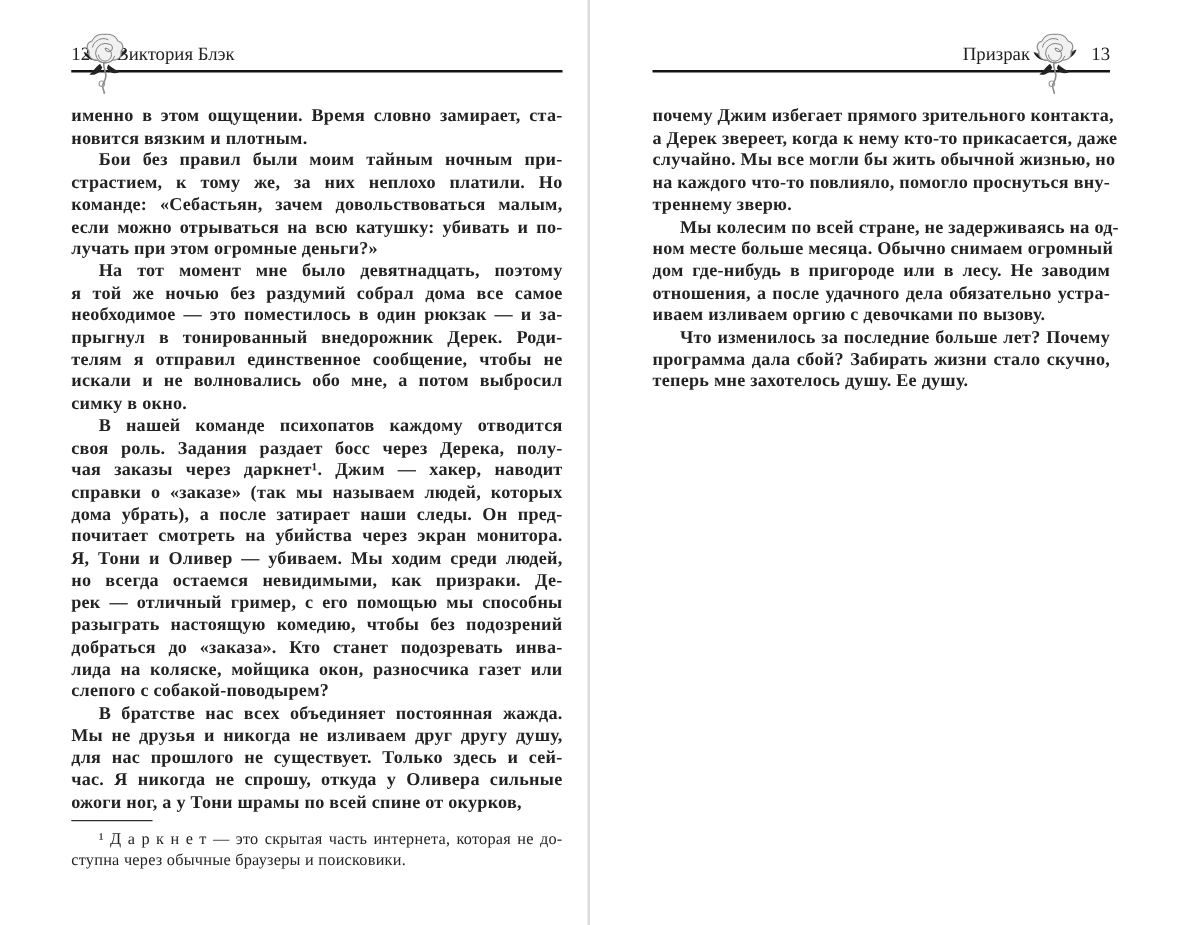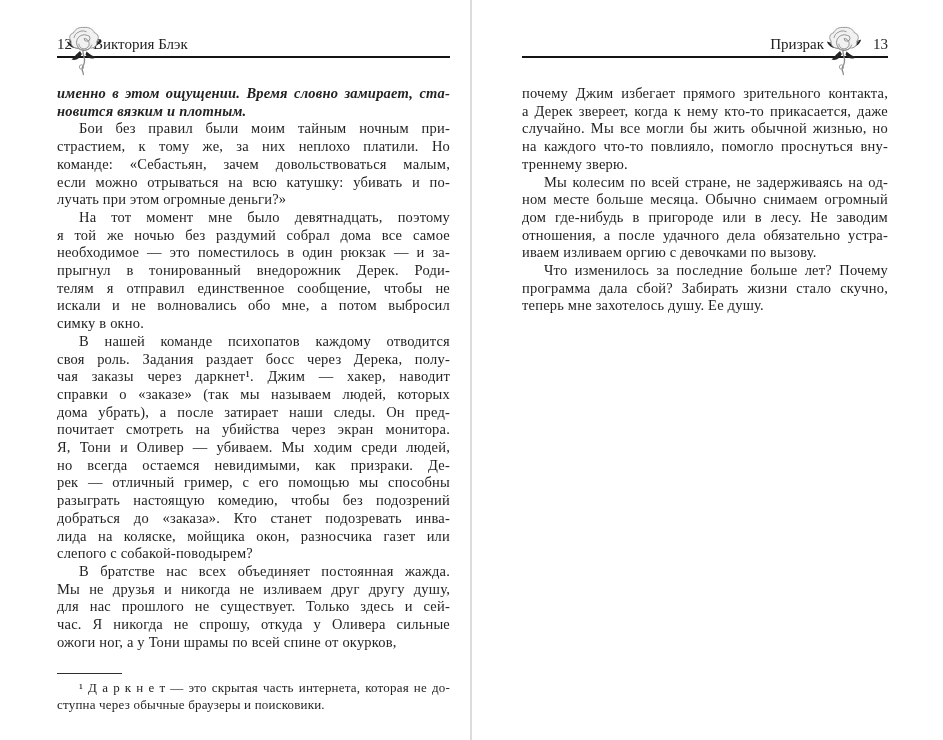--- a/index.html
+++ b/index.html
@@ -38,26 +38,27 @@
   .rose-r { right: 26px; }
 
   .page-body { margin-top: 27px; }
   .ln {
     font-size: 14.5px;
     line-height: 17.7px;
     letter-spacing: 0.2px;
     white-space: nowrap;
     text-align: justify;
     text-align-last: justify;
+    font-weight: bold;
   }
   .ln.last { text-align-last: left; }
   .ln.ind  { padding-left: 22px; }
-  .ln.lead { font-style: italic; font-weight: bold; }
+  .ln.lead { font-weight: bold; }
 
-  .footnote-block { margin-top: 21px; }
+  .footnote-block { margin-top: 4px; }
   .footnote-rule {
     width: 65px; height: 0;
     border-top: 1.5px solid #2e2e2e;
     margin-bottom: 5px;
   }
   .fn-ln {
     font-size: 13px;
     line-height: 17px;
     letter-spacing: 0.2px;
     white-space: nowrap;

